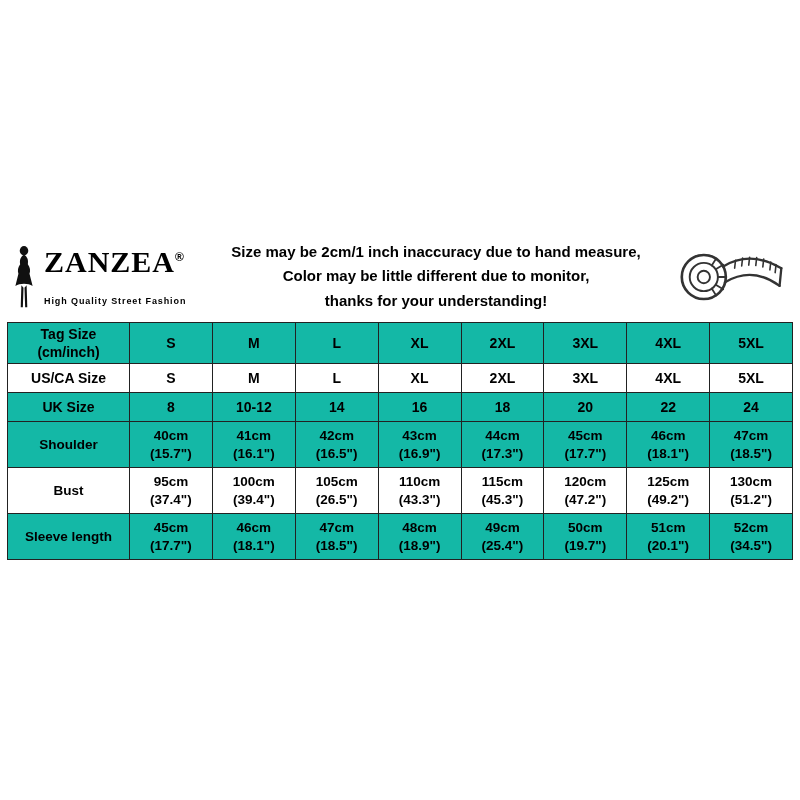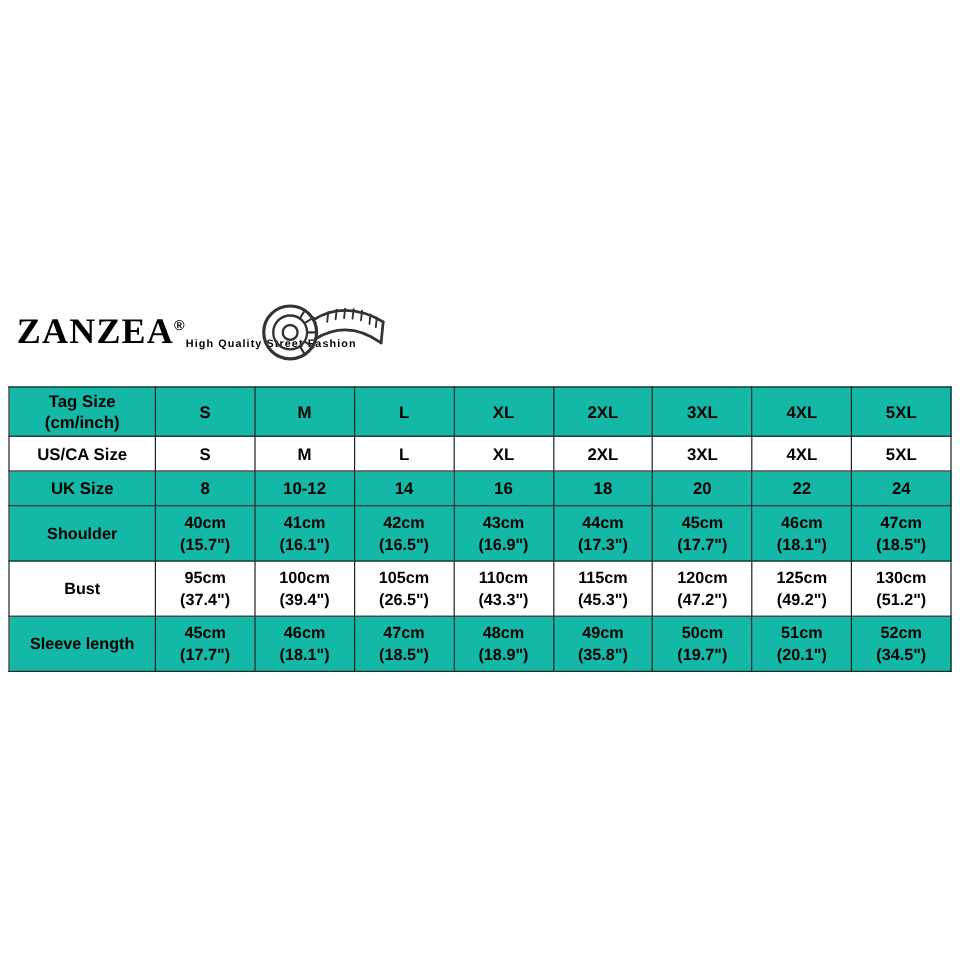--- a/index.html
+++ b/index.html
@@ -18,21 +18,21 @@
   
   .header {
     display: flex; align-items: center;
     padding: 0 2px 8px 2px;
   }
   .brand {
     flex: 0 0 auto;
     width: 196px;
     display: flex; align-items: center; gap: 5px;
   }
-  .brand-text { display: flex; flex-direction: row; }
+  .brand-text { display: flex; flex-direction: column; }
   .brand-name-row {
     font-weight: bold; font-size: 30px; line-height: 1;
     letter-spacing: 1px;
     font-family: "Liberation Serif", serif;
   }
   .reg { font-size: 12px; vertical-align: super; font-family: "Liberation Sans", sans-serif; }
   .tagline {
     font-size: 9px; font-weight: bold;
     letter-spacing: 0.9px; margin-top: 19px; white-space: nowrap;
   }
@@ -78,20 +78,25 @@
              C26 31.5 25.5 27.5 22.7 23.5 C23.5 19 22.5 14.5 18 12 Z"></path>
         <path fill="#101010" d="M14.8 49 L14 76 L16.6 76 L17.4 52 Z"></path>
         <path fill="#101010" d="M21.2 49 L22 76 L19.4 76 L18.6 52 Z"></path>
       </svg>
       <div class="brand-text">
         <div class="brand-name-row"><span>ZANZEA</span><span class="reg">®</span></div>
         <div class="tagline">High Quality Street Fashion</div>
       </div>
     </div>
 
+    <div class="disclaimer">
+      <div>Size may be 2cm/1 inch inaccuracy due to hand measure,</div>
+      <div>Color may be little different due to monitor,</div>
+      <div>thanks for your understanding!</div>
+    </div>
 
     <svg class="tape" viewBox="0 0 132 84" width="118" height="74" aria-hidden="true" fill="none" stroke="#333" stroke-linecap="round">
       <circle cx="34" cy="42" r="25" stroke-width="3"></circle>
       <circle cx="34" cy="42" r="16" stroke-width="2.2"></circle>
       <circle cx="34" cy="42" r="7" stroke-width="2.2"></circle>
       <line x1="50" y1="42" x2="59" y2="42" stroke-width="2"></line>
       <line x1="48" y1="33" x2="56" y2="28" stroke-width="2"></line>
       <line x1="48" y1="51" x2="56" y2="56" stroke-width="2"></line>
       <line x1="43" y1="29" x2="48" y2="21" stroke-width="2"></line>
       <line x1="43" y1="55" x2="48" y2="63" stroke-width="2"></line>
@@ -190,21 +195,21 @@
         <td class="lbl">Sleeve length</td>
         <td>45cm
 (17.7")</td>
         <td>46cm
 (18.1")</td>
         <td>47cm
 (18.5")</td>
         <td>48cm
 (18.9")</td>
         <td>49cm
-(35.8")</td>
+(25.4")</td>
         <td>50cm
 (19.7")</td>
         <td>51cm
 (20.1")</td>
         <td>52cm
 (34.5")</td>
       </tr>
     </tbody>
   </table>
 

